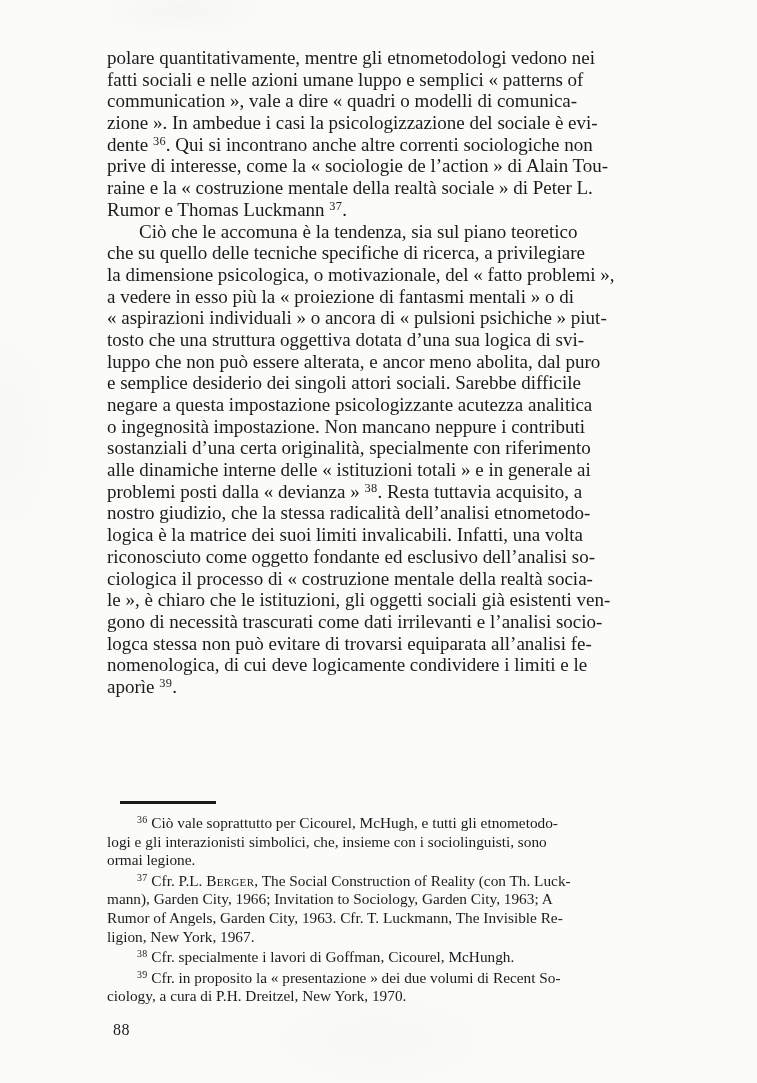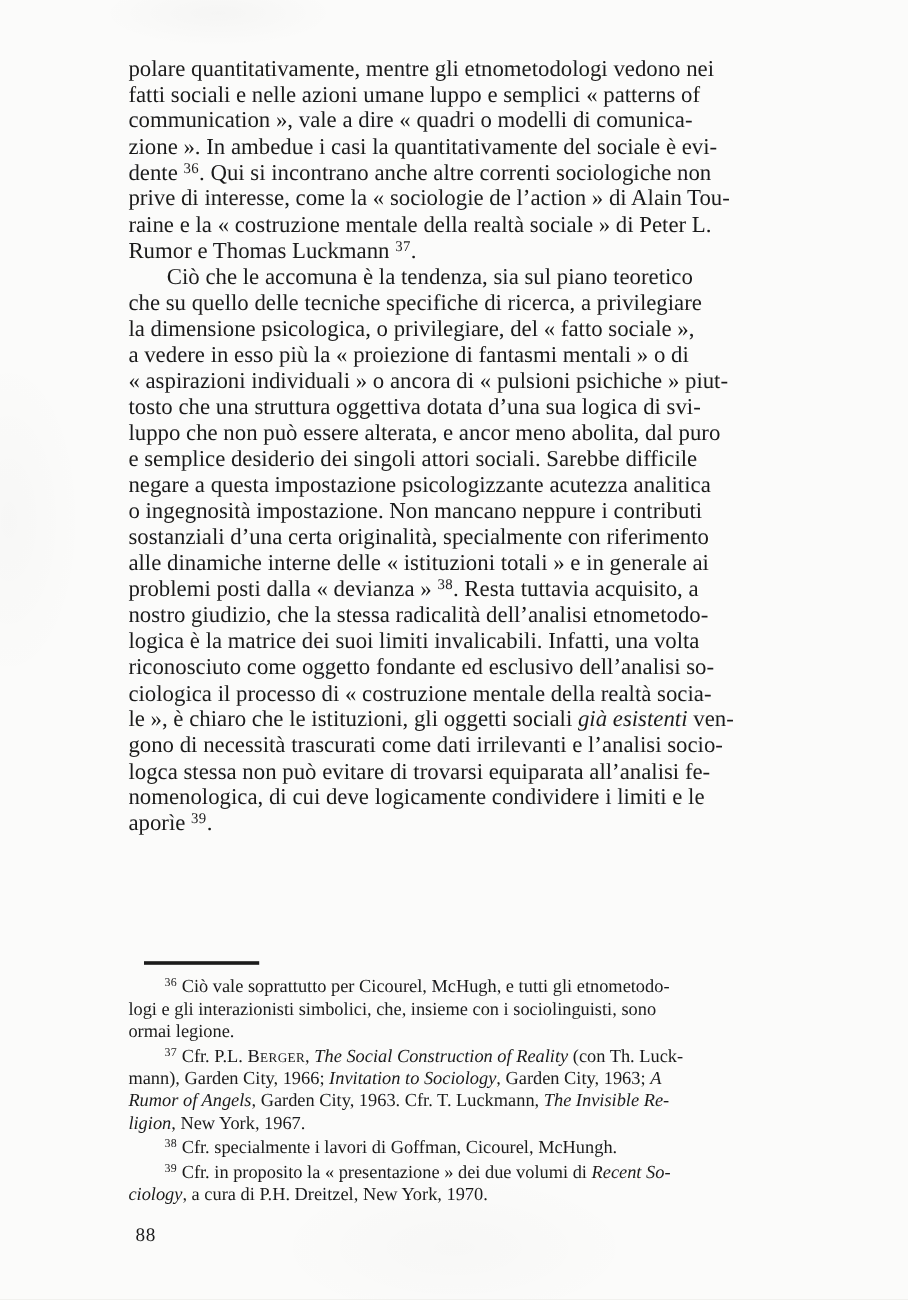--- a/index.html
+++ b/index.html
@@ -15,21 +15,21 @@
     overflow:hidden;
     font-family:"Liberation Serif","DejaVu Serif",serif;
     color:#1b1b1b;
   }
   .body-text{
     position:absolute;left:107px;top:47px;width:638px;
     font-size:19px;line-height:21.7px;
   }
   .line{white-space:nowrap;height:21.7px;}
   .indent-body{padding-left:32px;}
-  .i{font-style:italic;}
+  .i{}
   .sc{font-variant:small-caps;letter-spacing:0.3px;}
   .sup{font-size:65%;position:relative;top:-0.5em;letter-spacing:0.3px;}
   .fn-rule{
     position:absolute;left:120px;top:801px;width:96px;height:2.5px;
     background:#1b1b1b;
   }
   .footnotes{
     position:absolute;left:107px;top:814px;width:638px;
     font-size:15.3px;line-height:18.6px;
   }
@@ -43,30 +43,30 @@
 </style>
 </head>
 <body>
 
 <div class="page">
   <div class="body-text" id="body-text">
       <div>
         <div class="line"><span class="ln"><span>polare quantitativamente, mentre gli etnometodologi vedono nei</span></span></div>
         <div class="line"><span class="ln"><span>fatti sociali e nelle azioni umane luppo e semplici « patterns of</span></span></div>
         <div class="line"><span class="ln"><span>communication », vale a dire « quadri o modelli di comunica-</span></span></div>
-        <div class="line"><span class="ln"><span>zione ». In ambedue i casi la quantitativamente del sociale è evi-</span></span></div>
+        <div class="line"><span class="ln"><span>zione ». In ambedue i casi la psicologizzazione del sociale è evi-</span></span></div>
         <div class="line"><span class="ln"><span>dente </span><span class="sup">36</span><span>. Qui si incontrano anche altre correnti sociologiche non</span></span></div>
         <div class="line"><span class="ln"><span>prive di interesse, come la « sociologie de l’action » di Alain Tou-</span></span></div>
         <div class="line"><span class="ln"><span>raine e la « costruzione mentale della realtà sociale » di Peter L.</span></span></div>
         <div class="line end"><span class="ln"><span>Rumor e Thomas Luckmann </span><span class="sup">37</span><span>.</span></span></div>
       </div>
       <div>
         <div class="line indent-body"><span class="ln"><span>Ciò che le accomuna è la tendenza, sia sul piano teoretico</span></span></div>
         <div class="line"><span class="ln"><span>che su quello delle tecniche specifiche di ricerca, a privilegiare</span></span></div>
-        <div class="line"><span class="ln"><span>la dimensione psicologica, o privilegiare, del « fatto sociale »,</span></span></div>
+        <div class="line"><span class="ln"><span>la dimensione psicologica, o motivazionale, del « fatto problemi »,</span></span></div>
         <div class="line"><span class="ln"><span>a vedere in esso più la « proiezione di fantasmi mentali » o di</span></span></div>
         <div class="line"><span class="ln"><span>« aspirazioni individuali » o ancora di « pulsioni psichiche » piut-</span></span></div>
         <div class="line"><span class="ln"><span>tosto che una struttura oggettiva dotata d’una sua logica di svi-</span></span></div>
         <div class="line"><span class="ln"><span>luppo che non può essere alterata, e ancor meno abolita, dal puro</span></span></div>
         <div class="line"><span class="ln"><span>e semplice desiderio dei singoli attori sociali. Sarebbe difficile</span></span></div>
         <div class="line"><span class="ln"><span>negare a questa impostazione psicologizzante acutezza analitica</span></span></div>
         <div class="line"><span class="ln"><span>o ingegnosità impostazione. Non mancano neppure i contributi</span></span></div>
         <div class="line"><span class="ln"><span>sostanziali d’una certa originalità, specialmente con riferimento</span></span></div>
         <div class="line"><span class="ln"><span>alle dinamiche interne delle « istituzioni totali » e in generale ai</span></span></div>
         <div class="line"><span class="ln"><span>problemi posti dalla « devianza » </span><span class="sup">38</span><span>. Resta tuttavia acquisito, a</span></span></div>

